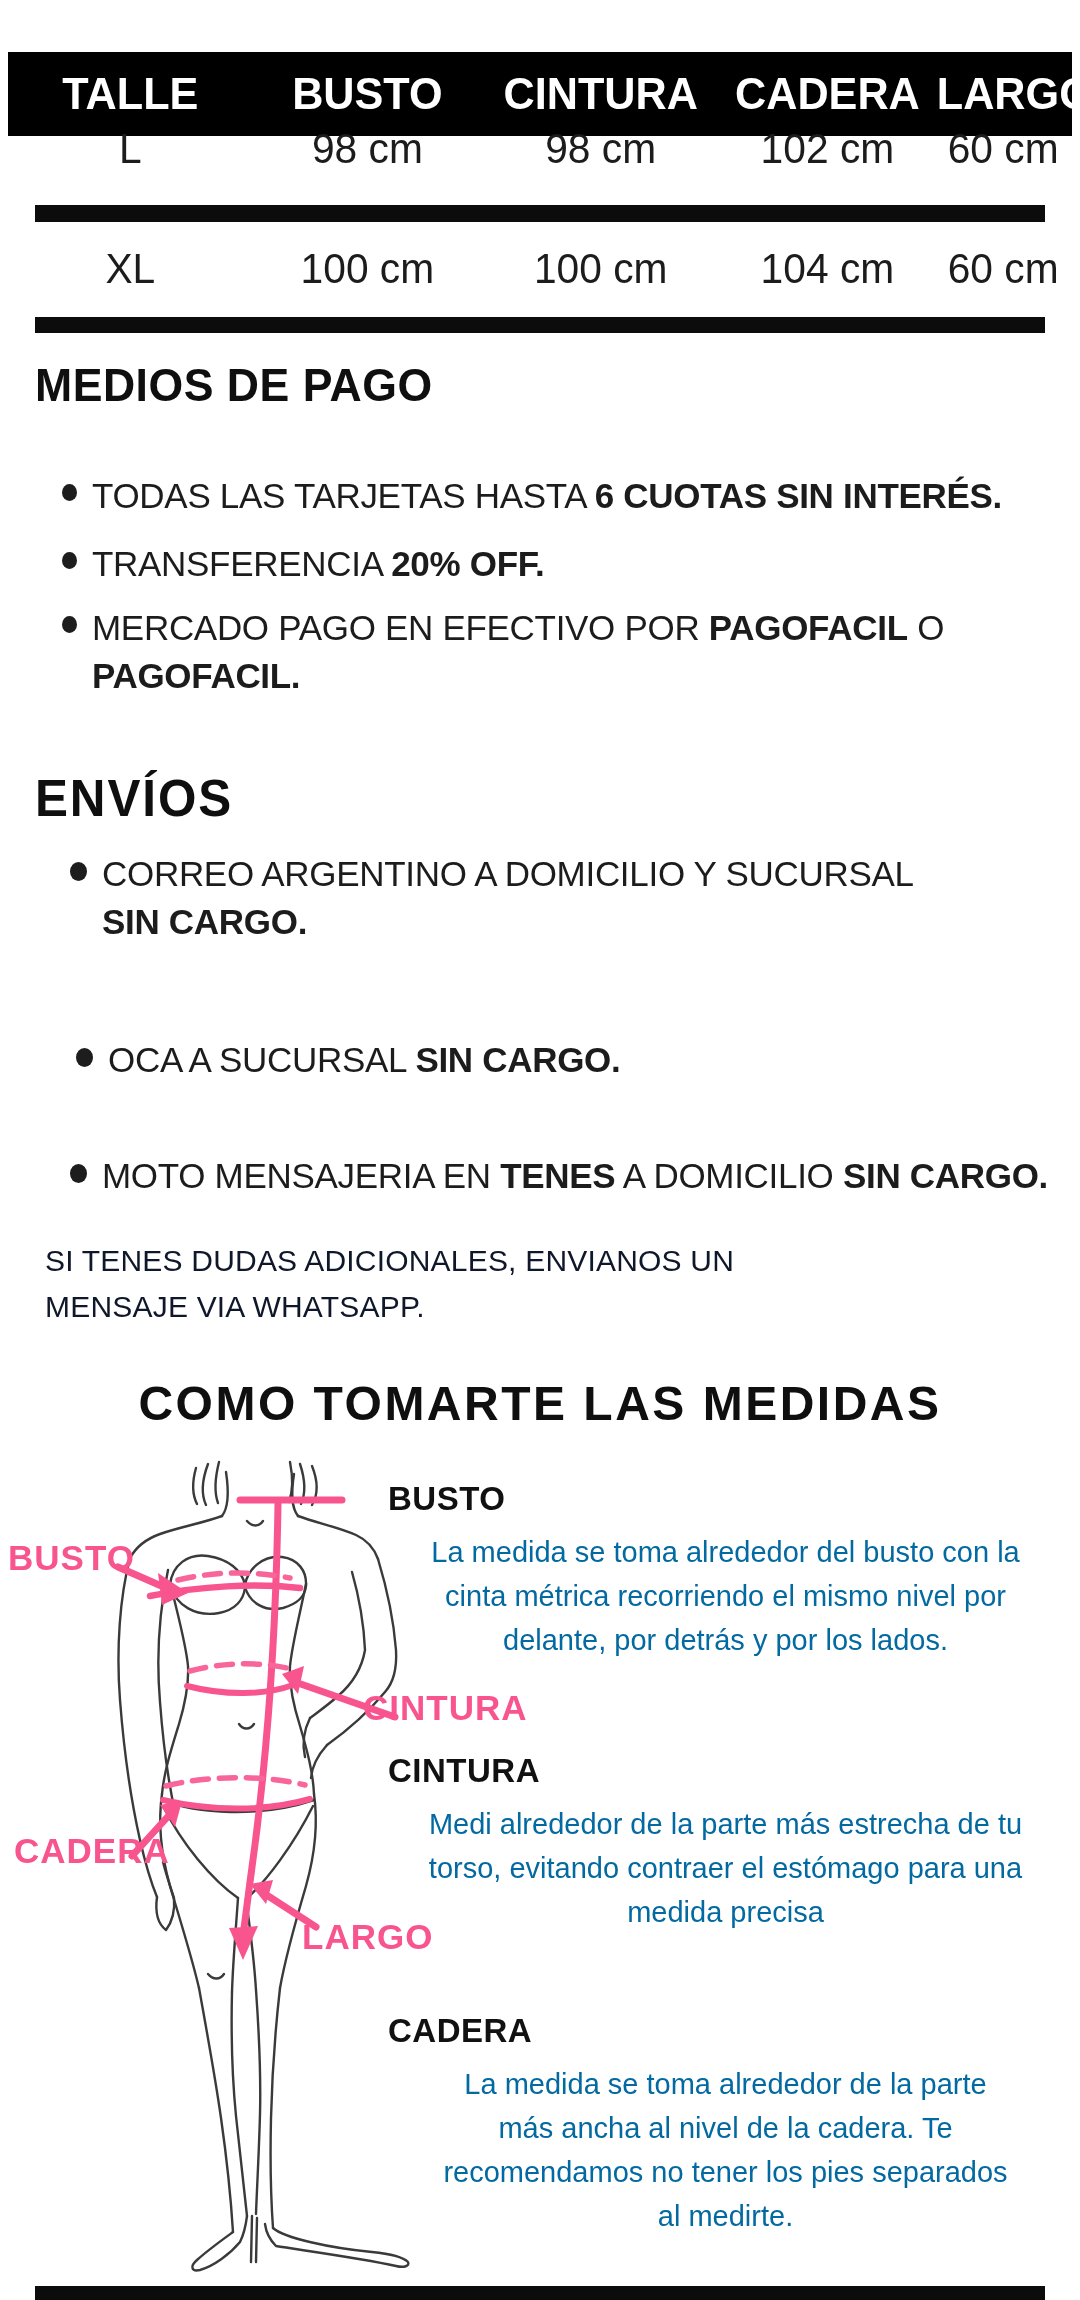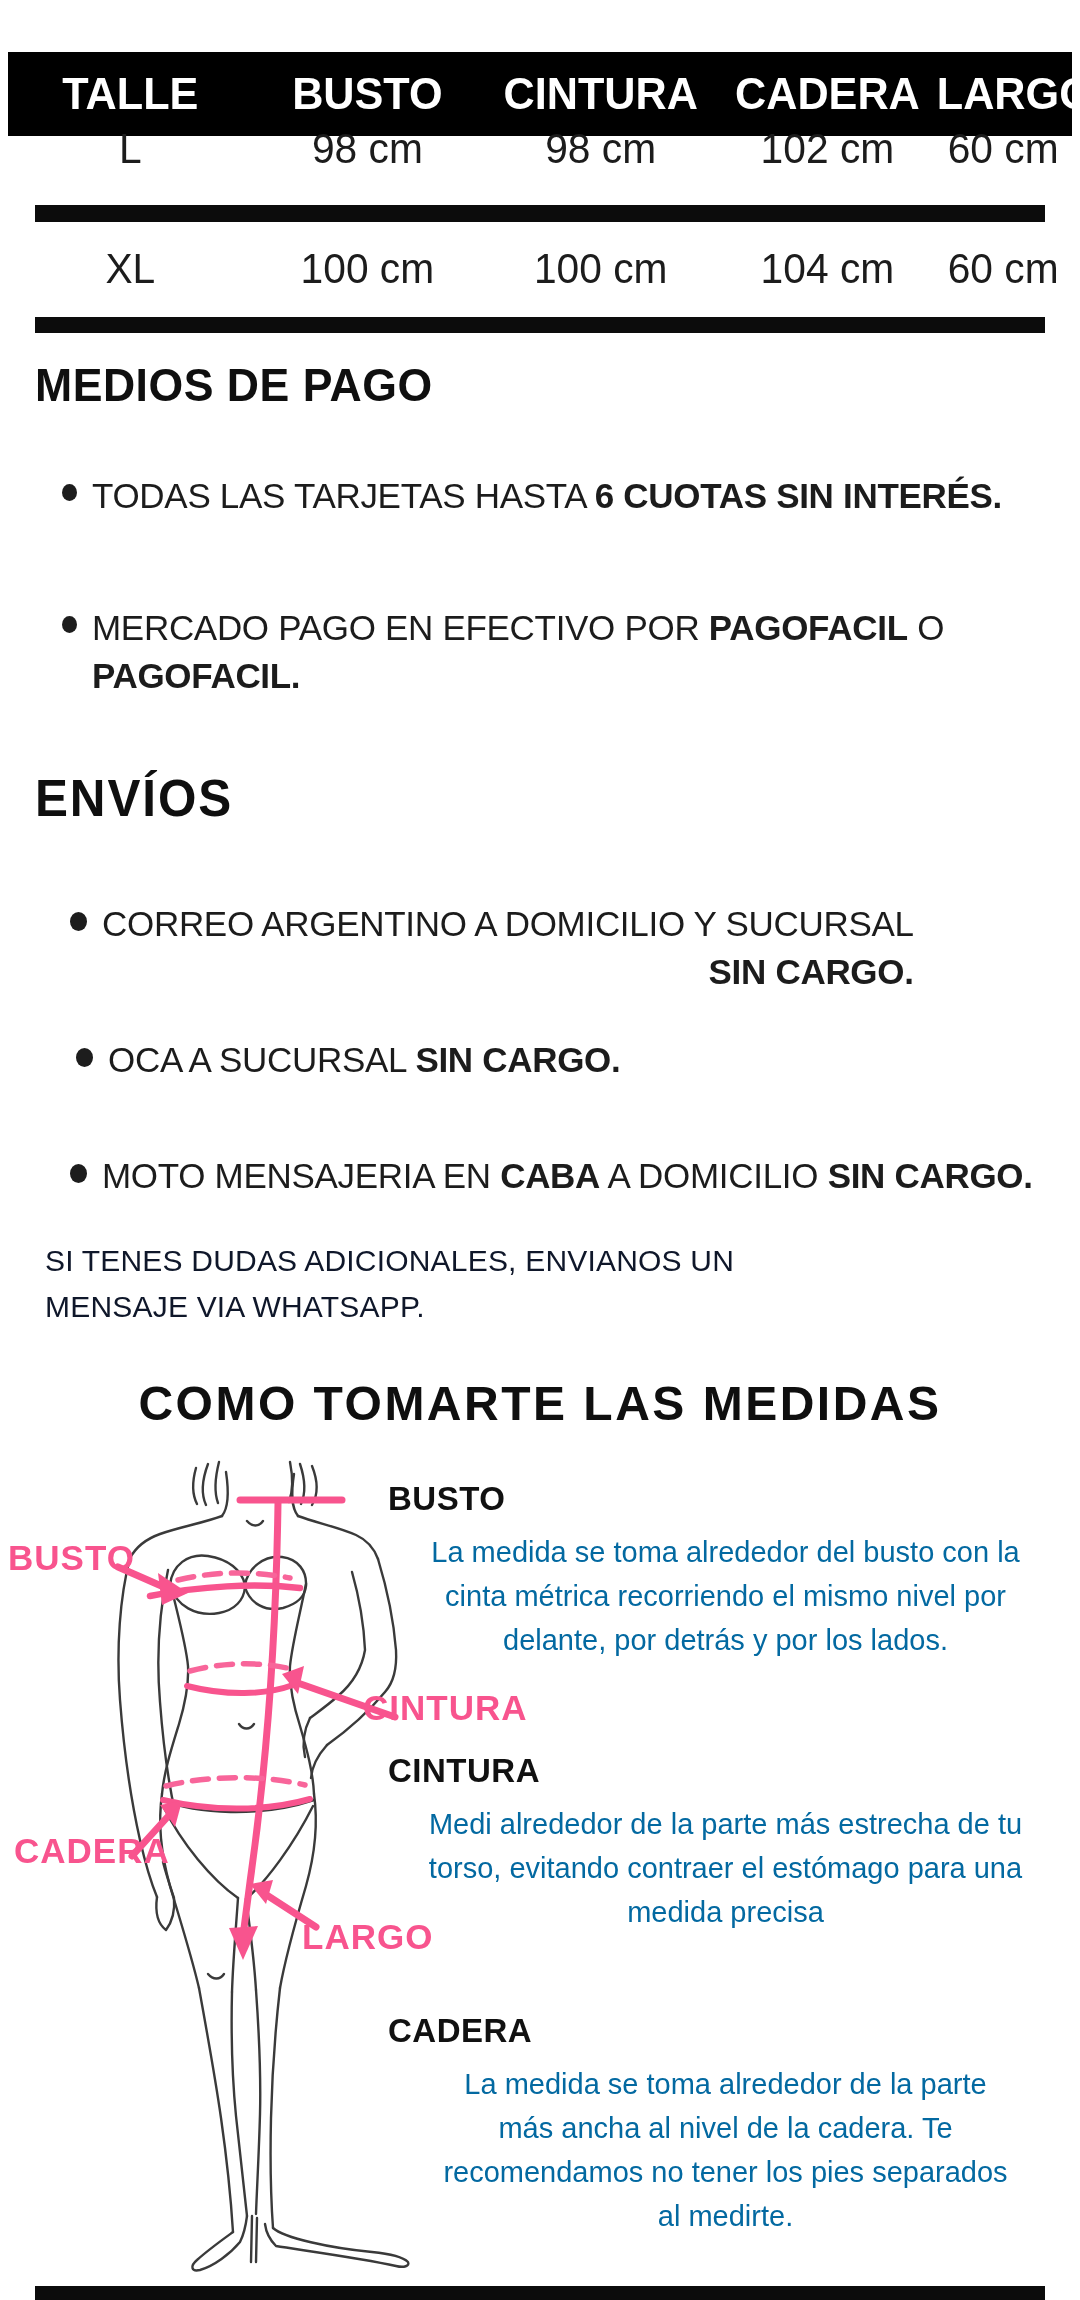--- a/index.html
+++ b/index.html
@@ -31,21 +31,21 @@
   .bullet{position:absolute;display:flex;gap:15px;}
   .bullet .dot{flex:0 0 auto;background:#1d1d1d;border-radius:50%;}
   .p-dot{width:15px;height:17px;margin-top:12px;}
   .s-dot{width:17px;height:19px;margin-top:12px;}
   .bullet .txt{font-size:35px;font-weight:500;line-height:48px;letter-spacing:-.3px;
                color:#1c1c1c;white-space:pre-line;}
   .bullet .txt b{font-weight:800;}
   #pb1{left:62px;top:472px;}
   #pb2{left:62px;top:540px;}
   #pb3{left:62px;top:604px;width:930px;}
-  #sb1{left:70px;top:900px;text-align:right;}
+  #sb1{left:70px;top:850px;}
   #sb2{left:76px;top:1036px;}
   #sb3{left:70px;top:1152px;width:980px;}
   #whatsapp-note{position:absolute;left:45px;top:1238px;font-size:30px;font-weight:500;
                  line-height:46px;letter-spacing:.2px;white-space:pre-line;color:#0f172a;}
 
   
   .guide{position:absolute;left:388px;width:675px;}
   .guide h3{margin:0;font-size:33px;font-weight:800;letter-spacing:.5px;color:#111;}
   .guide p{margin:12px 0 0 0;font-size:29px;font-weight:500;line-height:44px;
            color:#0369a1;white-space:pre-line;text-align:center;}
@@ -91,39 +91,43 @@
     <span>104 cm</span>
     <span>60 cm</span>
   </div>
   <div id="divider-2" class="divider"></div>
 
   <div id="payments-title" class="sec-title">MEDIOS DE PAGO</div>
   <div id="pb1" class="bullet">
     <span class="dot p-dot"></span>
     <span class="txt"><span>TODAS LAS TARJETAS HASTA </span><b>6 CUOTAS SIN INTERÉS.</b></span>
   </div>
+  <div id="pb2" class="bullet">
+    <span class="dot p-dot"></span>
+    <span class="txt"><span>TRANSFERENCIA </span><b>20% OFF.</b></span>
+  </div>
   <div id="pb3" class="bullet">
     <span class="dot p-dot"></span>
     <span class="txt"><span>MERCADO PAGO EN EFECTIVO POR </span><b>PAGOFACIL</b><span> O
 </span><b>PAGOFACIL.</b></span>
   </div>
 
   <div id="shipping-title" class="sec-title">ENVÍOS</div>
   <div id="sb1" class="bullet">
     <span class="dot s-dot"></span>
     <span class="txt"><span>CORREO ARGENTINO A DOMICILIO Y SUCURSAL
 </span><b>SIN CARGO.</b></span>
   </div>
   <div id="sb2" class="bullet">
     <span class="dot s-dot"></span>
     <span class="txt"><span>OCA A SUCURSAL </span><b>SIN CARGO.</b></span>
   </div>
   <div id="sb3" class="bullet">
     <span class="dot s-dot"></span>
-    <span class="txt"><span>MOTO MENSAJERIA EN </span><b>CABA</b><span> A DOMICILIO </span><b>SIN CARGO.</b></span>
+    <span class="txt"><span>MOTO MENSAJERIA EN </span><b>TENES</b><span> A DOMICILIO </span><b>SIN CARGO.</b></span>
   </div>
   <div id="whatsapp-note">SI TENES DUDAS ADICIONALES, ENVIANOS UN
 MENSAJE VIA WHATSAPP.</div>
 
   <div id="measure-title" class="sec-title">COMO TOMARTE LAS MEDIDAS</div>
 
   <svg id="figure-svg" viewBox="0 1450 540 850" xmlns="http://www.w3.org/2000/svg">
     <g stroke="#3a3a3a" stroke-width="2.4" fill="none" stroke-linecap="round" stroke-linejoin="round">
       <path d="M196,1468 C192,1482 192,1494 197,1504"></path>
       <path d="M208,1464 C202,1480 201,1494 206,1505"></path>

